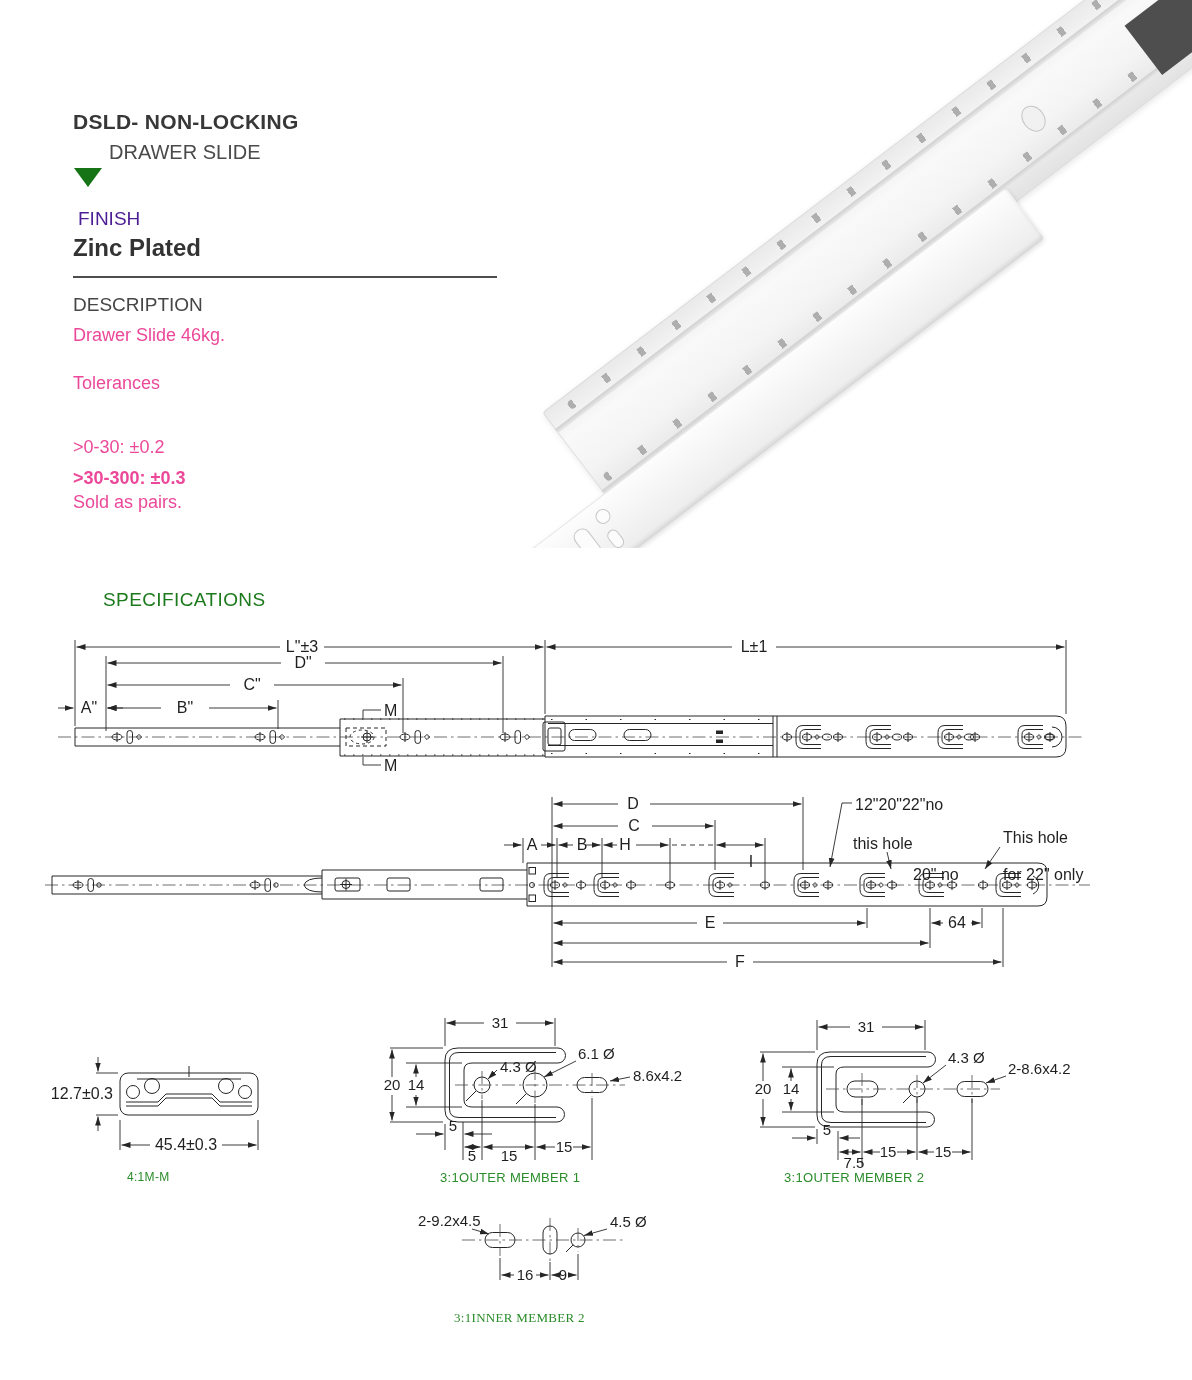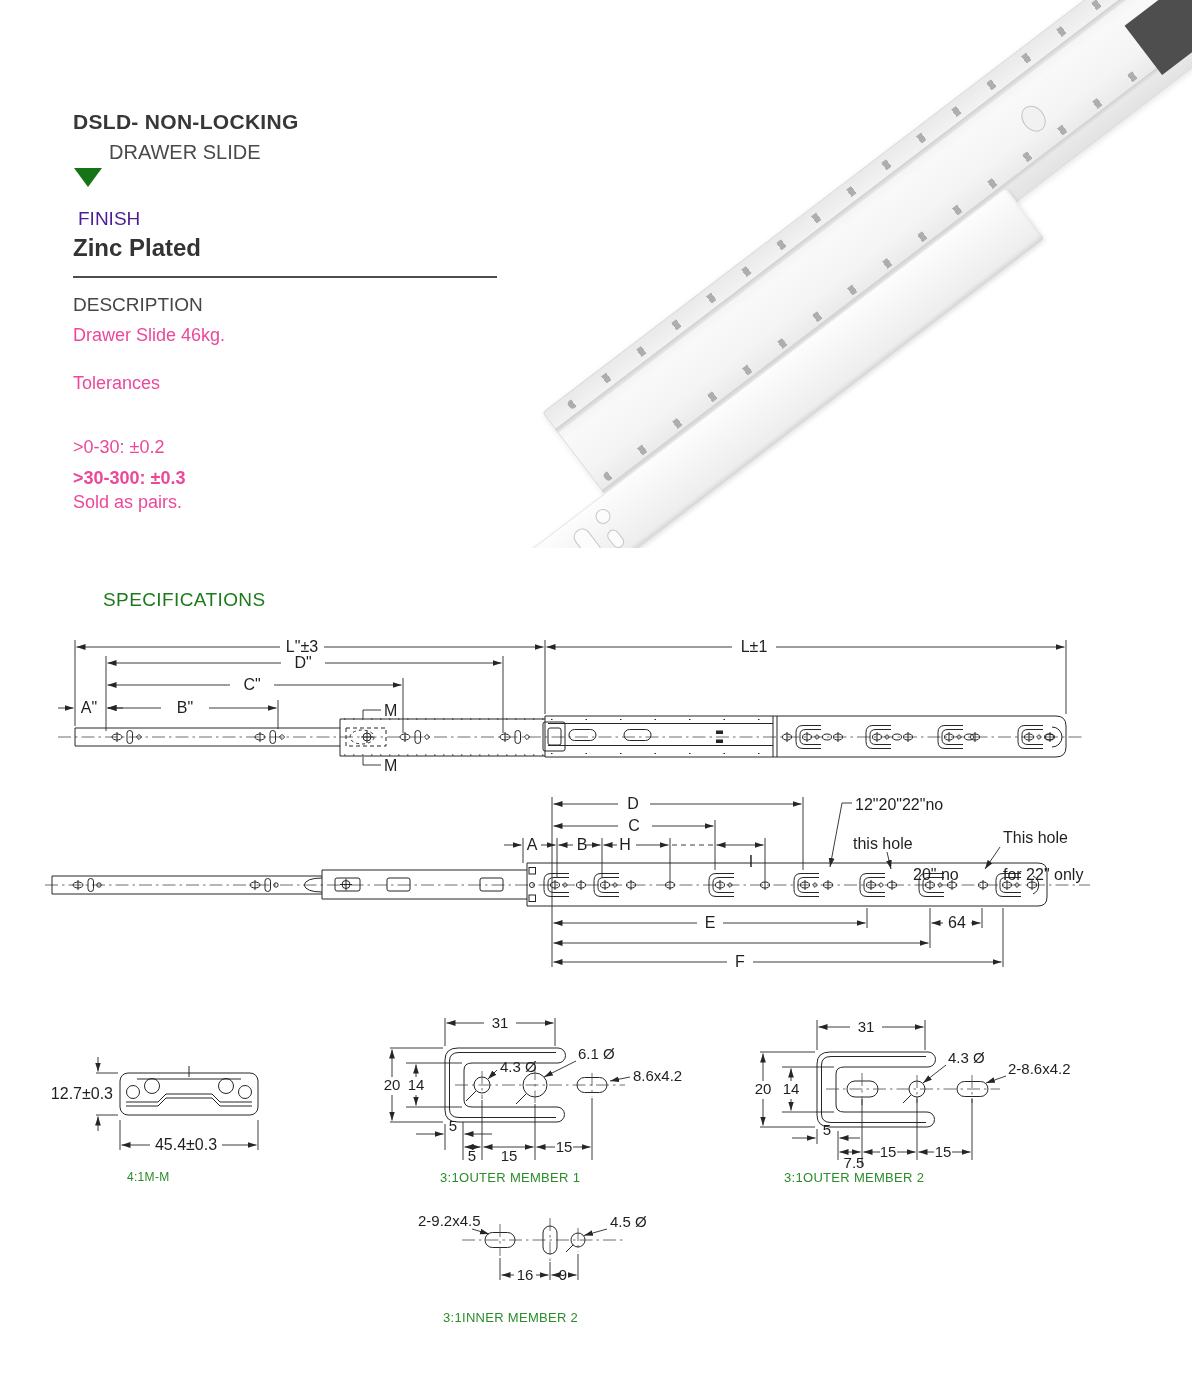--- a/index.html
+++ b/index.html
@@ -417,13 +417,13 @@
     <text class="t t2" x="525" y="1280">16</text>
     <line class="dim" x1="551.5" y1="1275" x2="557" y2="1275" marker-start="url(#a6)"></line>
     <line class="dim" x1="569" y1="1275" x2="576.5" y2="1275" marker-end="url(#a6)"></line>
     <text class="t t2" x="563" y="1280">9</text>
     <path class="dim" d="M472,1229 L489,1234" marker-end="url(#a6)"></path>
     <text class="t t2 ts" x="418" y="1226">2-9.2x4.5</text>
     <path class="dim" d="M607,1229 L584,1235.5" marker-end="url(#a6)"></path>
     <text class="t t2 ts" x="610" y="1227">4.5 Ø</text>
   </g>
 </svg>
-<div class="abs glabel" style="left:443px;top:1310px;">3:1INNER MEMBER 2</div>
+<div class="abs glabel" style="left:454px;top:1310px;font-family:Liberation Serif, serif;">3:1INNER MEMBER 2</div>
 
 </body></html>

